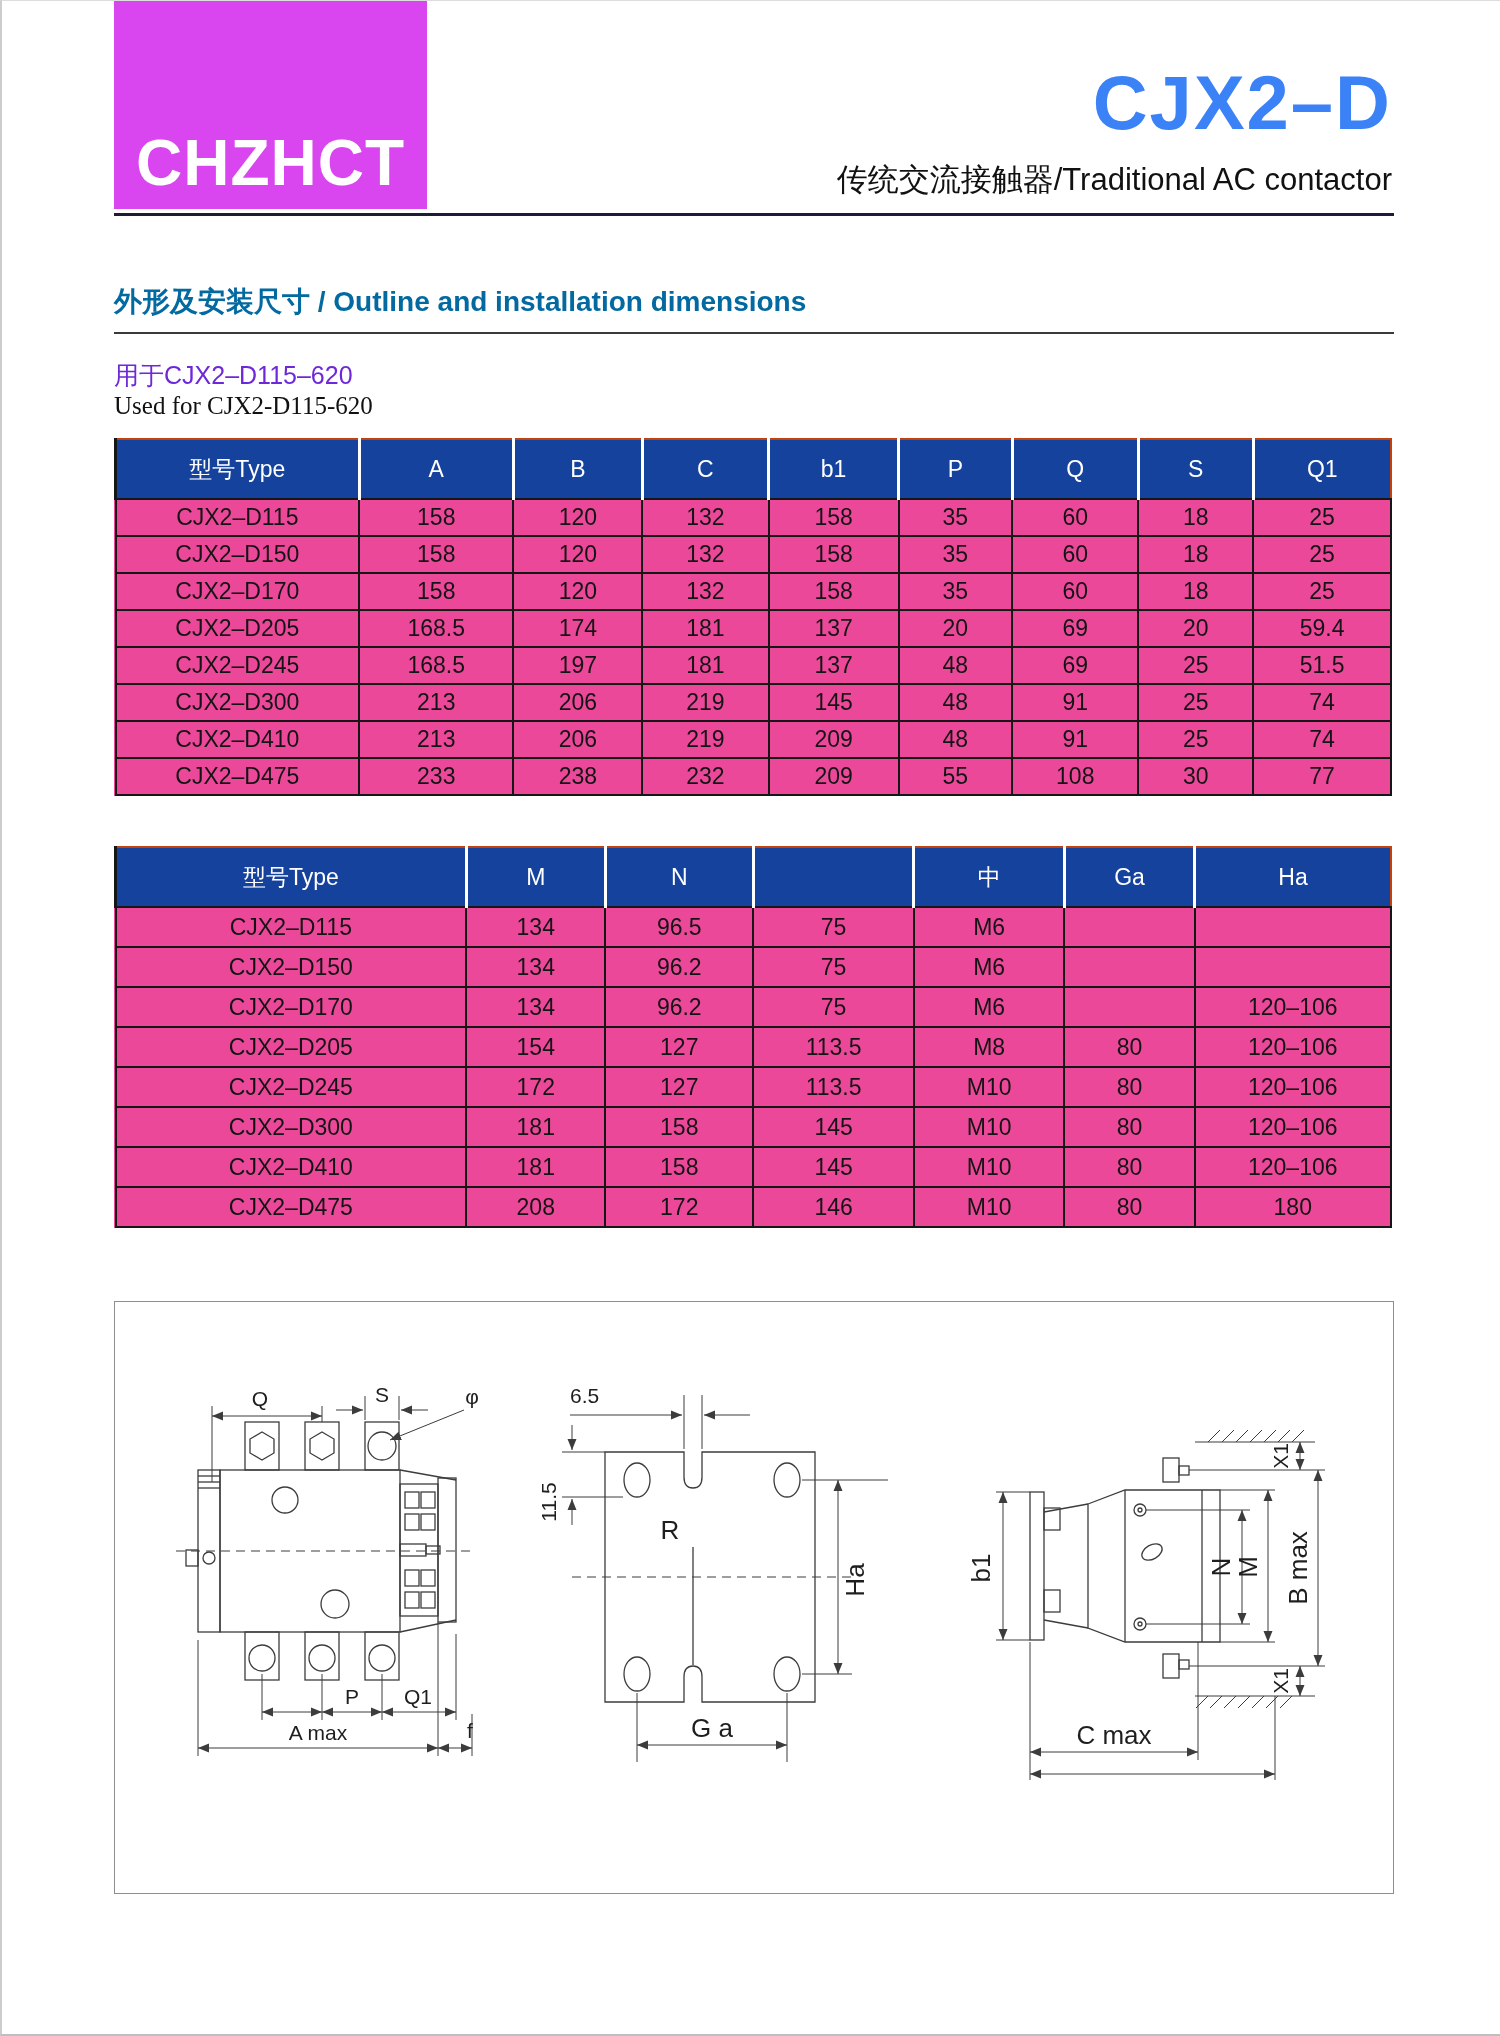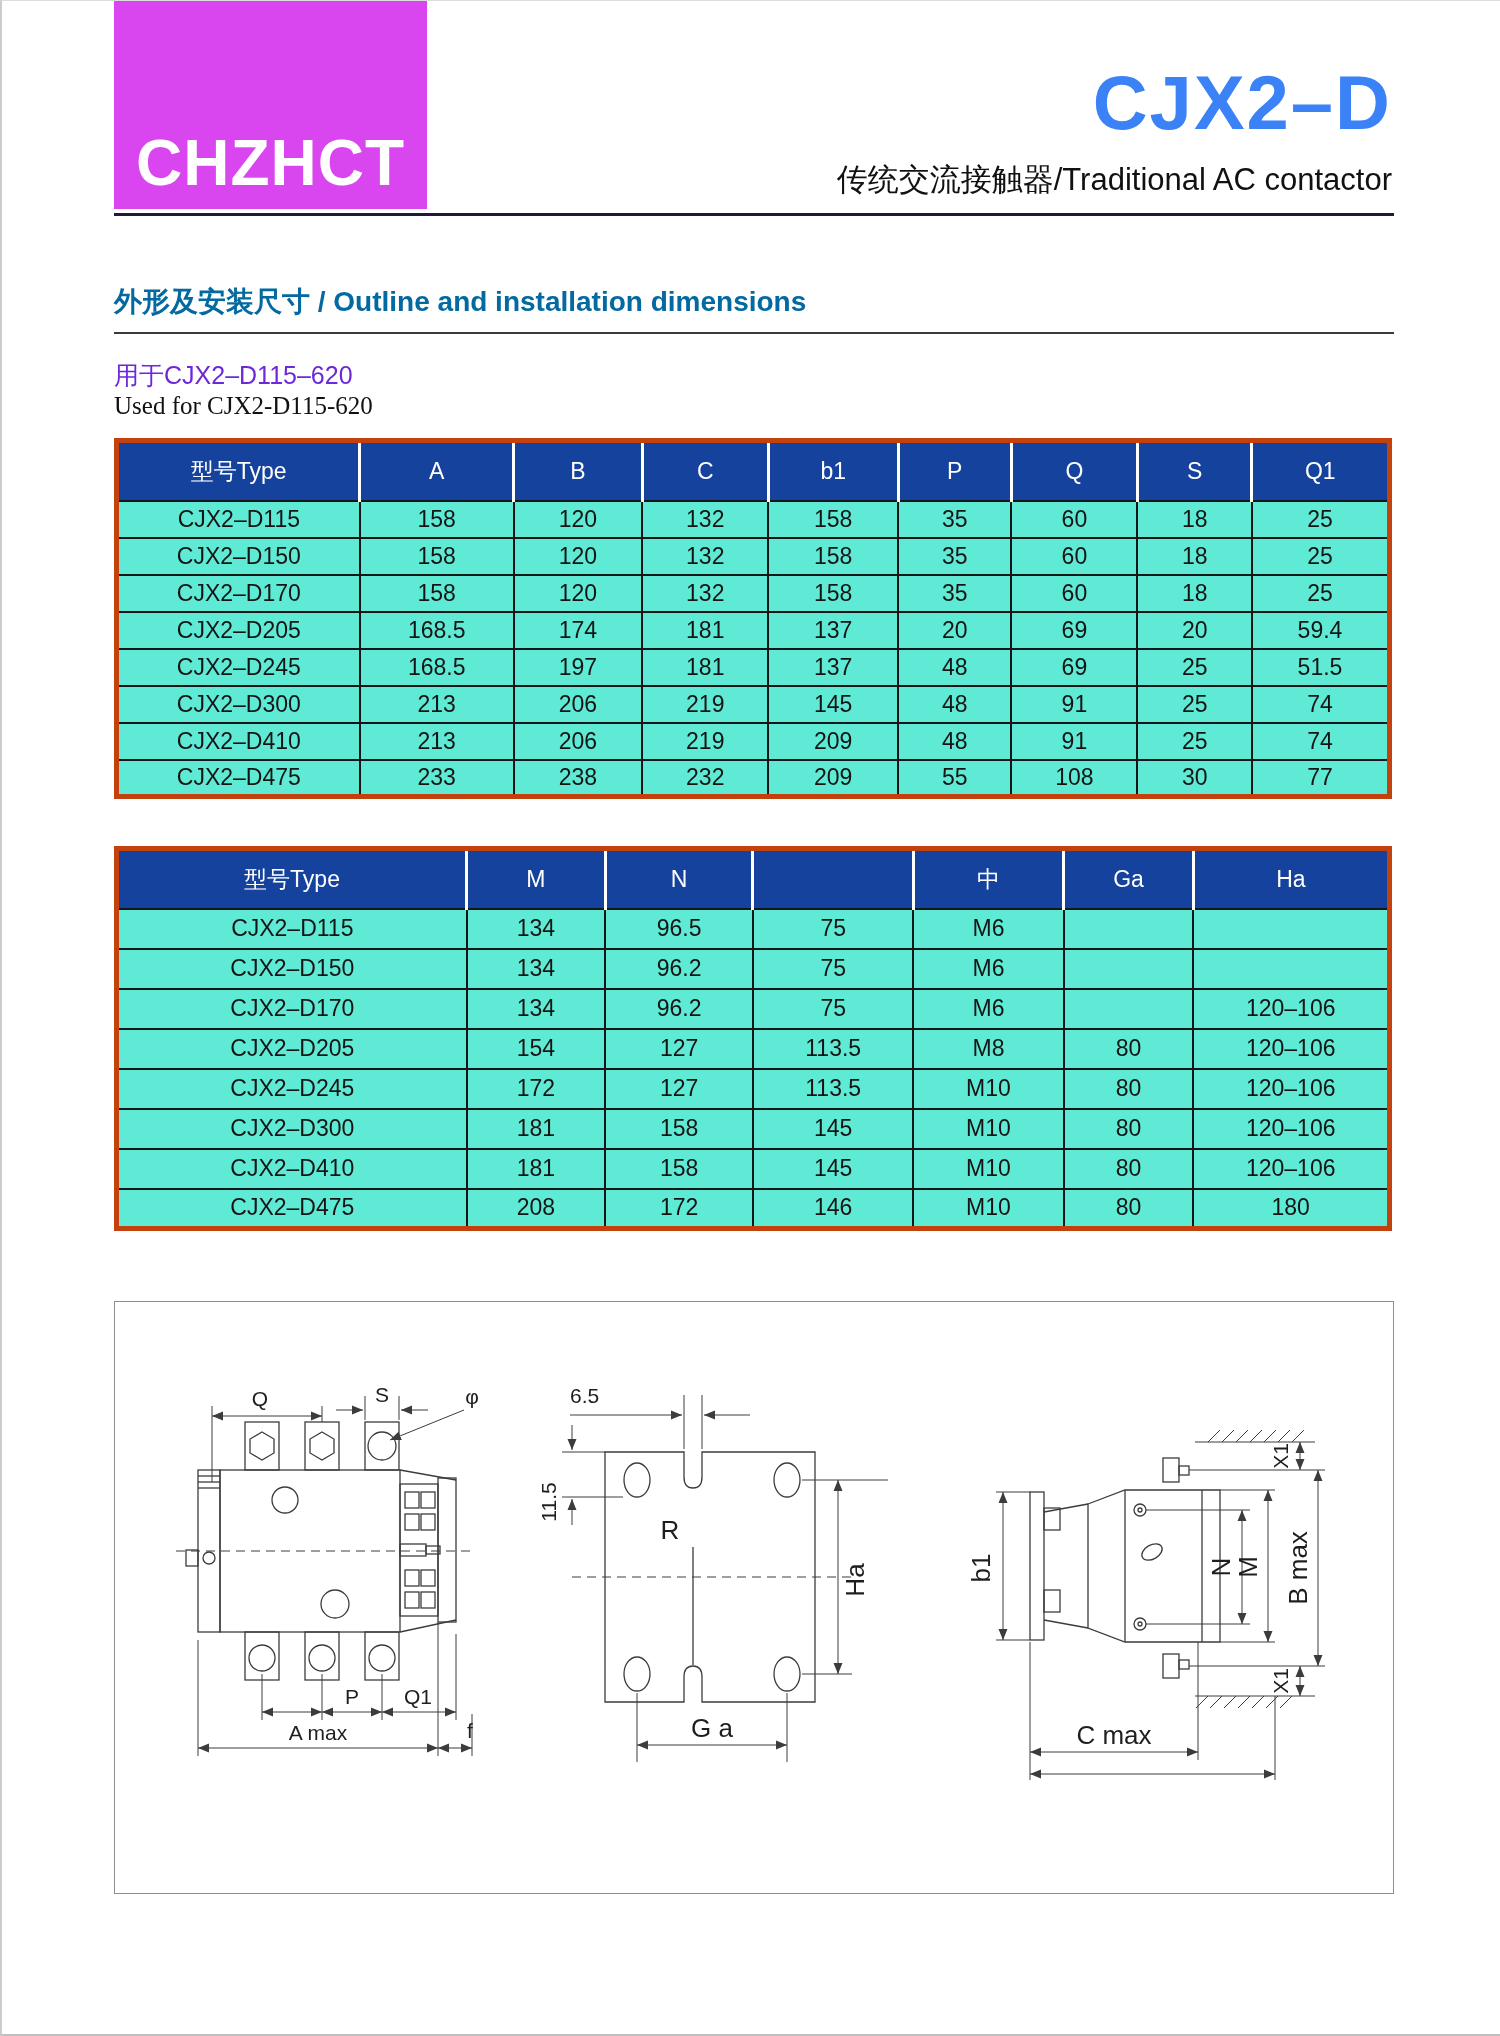--- a/index.html
+++ b/index.html
@@ -14,21 +14,21 @@
   .subtitle{position:absolute;top:158px;right:108px;font-size:31px;color:#111111;}
   .header-rule{position:absolute;left:112px;top:212px;width:1280px;height:3px;background:#1c1c3a;}
 
   
   .section-title{position:absolute;left:112px;top:282px;font-size:28px;font-weight:bold;color:#0369a1;}
   .section-rule{position:absolute;left:112px;top:331px;width:1280px;height:2px;background:#3a3a3a;}
   .note-zh{position:absolute;left:112px;top:358px;font-size:25px;color:#6d28d9;}
   .note-en{position:absolute;left:112px;top:391px;font-size:25px;color:#111111;font-family:"Liberation Serif","DejaVu Serif",serif;}
 
   
-  .dim-table{position:absolute;left:112px;border-collapse:collapse;table-layout:fixed;text-align:center;background:#5eead4;border:5px solid #c2410c;}
+  .dim-table{position:absolute;left:112px;border-collapse:collapse;table-layout:fixed;text-align:center;background:#ec4899;border:2px solid #c2410c;}
   .t1{top:437px;width:1278px;}
   .t2{top:845px;width:1278px;}
   .dim-table th{background:#15429c;color:#ffffff;font-weight:normal;font-size:23px;height:60px;border-left:3px solid #ffffff;border-bottom:2px solid #161616;vertical-align:middle;}
   .dim-table th:first-child{border-left:3px solid #161616;}
   .dim-table td{font-size:23px;color:#141414;border:2px solid #161616;vertical-align:middle;}
   .t1 td{height:37px;}
   .t2 td{height:40px;}
   .t1 th:nth-child(1){width:19.1%}.t1 th:nth-child(2){width:12.1%}.t1 th:nth-child(3){width:10.1%}
   .t1 th:nth-child(4){width:9.9%}.t1 th:nth-child(5){width:10.2%}.t1 th:nth-child(6){width:8.9%}
   .t1 th:nth-child(7){width:9.9%}.t1 th:nth-child(8){width:9.0%}.t1 th:nth-child(9){width:10.8%}

